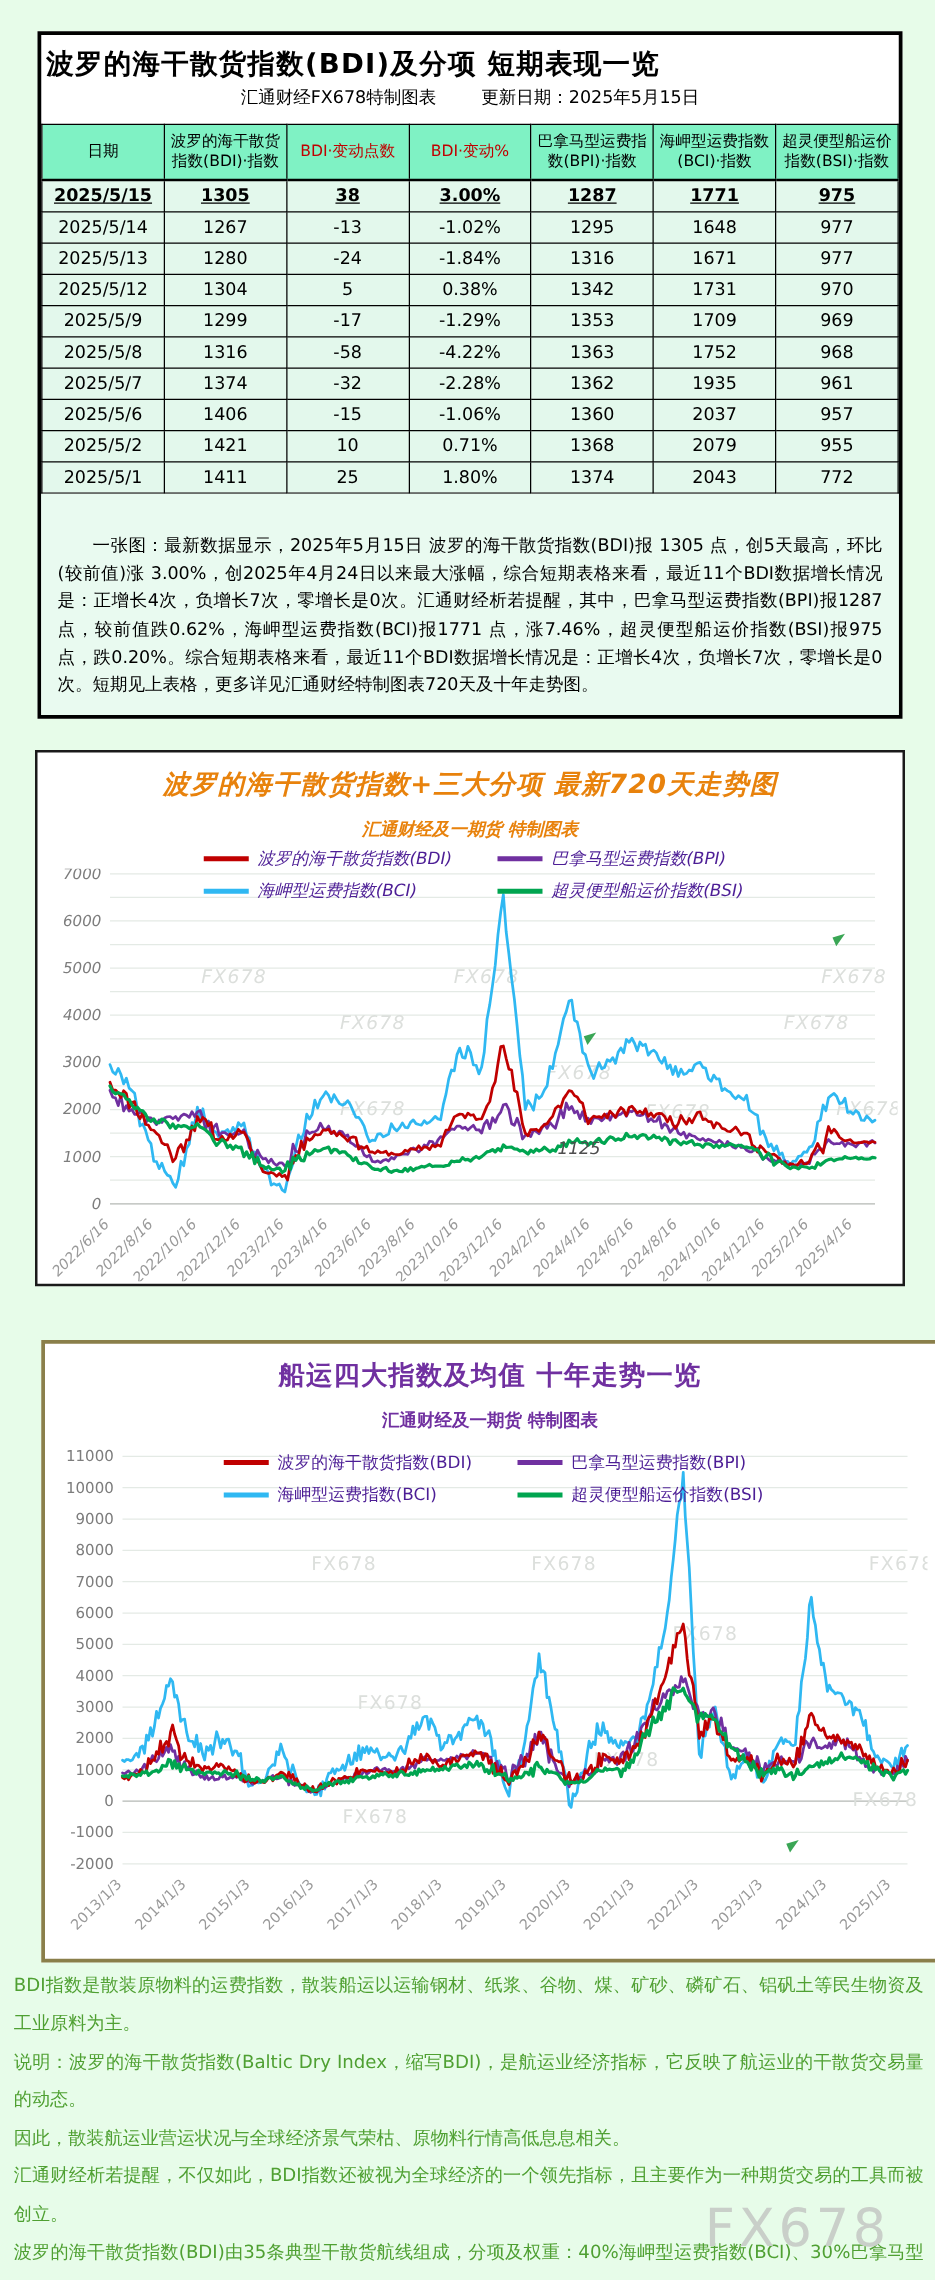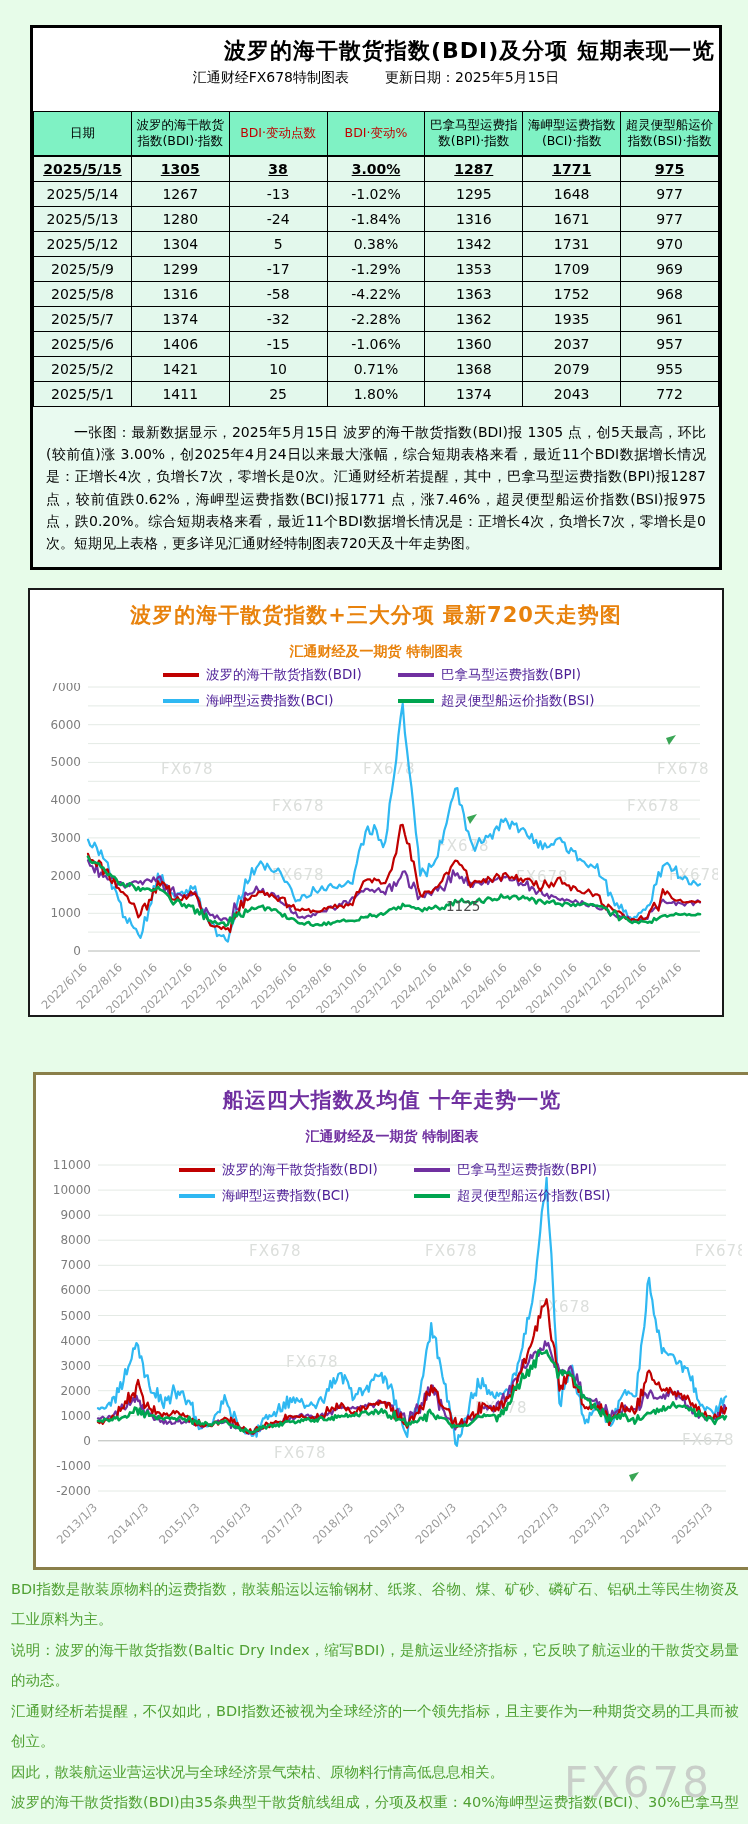--- a/index.html
+++ b/index.html
@@ -4,32 +4,32 @@
 <style>
   html,body{margin:0;padding:0;}
   body{
     width:748px;height:1824px;position:relative;overflow:hidden;
     background:#e7fce9;
     font-family:"DejaVu Sans","Liberation Sans",sans-serif;
     color:#000;
   }
   
   .tblock{position:absolute;left:30px;top:25px;width:686px;border:3px solid #000;background:#fff;}
-  .tblock .title{text-align:right;font-size:22px;font-weight:bold;padding:8px 4px 1px;letter-spacing:1px;}
-  .tblock .sub{text-align:center;font-size:14px;padding:2px 0 24px;}
+  .tblock .title{text-align:left;font-size:22px;font-weight:bold;padding:8px 4px 1px;letter-spacing:1px;}
+  .tblock .sub{text-align:center;font-size:14px;padding:2px 0 12px;}
   .tblock .sub .gap{display:inline-block;width:36px;}
   table{border-collapse:collapse;width:100%;table-layout:fixed;}
   th{background:#7ff2c4;font-size:12.5px;font-weight:normal;padding:5px 1px;border:1px solid #000;border-bottom:2px solid #000;line-height:1.3;}
   th.red{color:#c00000;}
   td{background:#e3f8ec;font-size:14px;text-align:center;padding:4px 0;border:1px solid #000;}
   tr.first td{font-weight:bold;text-decoration:underline;}
-  .summary{background:#e9faf0;font-size:14px;line-height:1.6;padding:14px 13px 12px;text-align:justify;text-indent:2em;}
+  .summary{background:#e9faf0;font-size:14px;line-height:1.6;padding:31px 13px 12px;text-align:justify;text-indent:2em;}
   
   .cblock{position:absolute;background:#fff;}
-  .c1{left:28px;top:588px;width:692px;height:425px;border:2px solid #1a1a1a;}
+  .c1{left:28px;top:600px;width:692px;height:425px;border:2px solid #1a1a1a;font-style:italic;}
   .c2{left:33px;top:1072px;width:712px;height:492px;border:3px solid #8a7f4a;}
   .ctitle{font-size:21px;font-weight:bold;text-align:center;margin-top:11px;letter-spacing:1px;}
   .csub{font-size:14px;font-weight:bold;text-align:center;margin-top:14px;}
   .c1 .ctitle,.c1 .csub{color:#e8820c;}
   .c2 .ctitle,.c2 .csub{color:#7030a0;}
   .legend{position:absolute;left:50%;transform:translateX(-50%);width:470px;display:flex;flex-wrap:wrap;z-index:2;}
   .c1 .legend{top:72px;}
   .c2 .legend{top:82px;}
   .legend-item{width:50%;display:flex;align-items:center;font-size:13.5px;color:#4c1d95;margin:4px 0;}
   .legend-item .swatch{width:36px;height:4px;margin:0 7px 0 22px;flex:0 0 auto;}
@@ -312,18 +312,18 @@
       <path d="M62.0,259.3L63.6,260.1L65.2,258.9L66.8,257.7L68.4,259.3L70.0,260.8L71.6,258.8L73.2,256.8L74.8,258.0L76.4,259.8L78.0,255.2L79.6,252.4L81.2,256.7L82.8,250.8L84.4,249.7L86.0,245.5L87.6,249.2L89.2,250.4L90.8,247.9L92.4,241.4L94.0,245.9L95.6,242.9L97.2,238.8L98.8,242.9L100.4,236.7L102.1,242.1L103.7,241.6L105.3,250.5L106.9,246.0L108.5,257.0L110.1,253.8L111.7,250.3L113.3,256.8L114.9,254.4L116.5,257.2L118.1,260.9L119.7,260.4L121.3,257.5L122.9,260.2L124.5,262.9L126.1,261.8L127.7,264.5L129.3,261.4L130.9,264.8L132.5,263.4L134.1,262.1L135.7,265.0L137.3,264.5L138.9,264.3L140.5,261.5L142.1,262.6L143.7,260.9L145.3,264.4L146.9,263.7L148.5,262.6L150.1,263.5L151.7,261.8L153.3,263.0L154.9,260.9L156.5,261.7L158.1,265.8L159.7,265.8L161.3,266.2L162.9,265.5L164.5,266.8L166.1,268.4L167.7,266.2L169.3,263.8L170.9,265.6L172.5,265.8L174.1,266.0L175.7,266.6L177.3,264.3L178.9,262.9L180.6,263.0L182.2,261.3L183.8,263.4L185.4,264.1L187.0,263.6L188.6,263.1L190.2,261.8L191.8,263.2L193.4,262.3L195.0,269.0L196.6,263.9L198.2,267.8L199.8,269.4L201.4,267.2L203.0,269.3L204.6,271.0L206.2,269.1L207.8,270.6L209.4,272.3L211.0,273.7L212.6,274.8L214.2,274.2L215.8,274.3L217.4,274.5L219.0,273.5L220.6,272.1L222.2,269.3L223.8,271.1L225.4,270.0L227.0,269.2L228.6,268.1L230.2,268.4L231.8,267.4L233.4,267.9L235.0,266.1L236.6,266.1L238.2,264.8L239.8,262.4L241.4,264.3L243.0,262.8L244.6,264.5L246.2,264.8L247.8,260.0L249.4,261.0L251.0,262.6L252.6,261.7L254.2,259.3L255.8,257.3L257.4,260.4L259.1,259.1L260.7,257.2L262.3,257.8L263.9,255.8L265.5,254.9L267.1,256.8L268.7,258.1L270.3,256.2L271.9,255.6L273.5,257.4L275.1,256.6L276.7,258.1L278.3,258.2L279.9,258.0L281.5,259.4L283.1,259.0L284.7,256.1L286.3,254.7L287.9,258.4L289.5,253.8L291.1,256.0L292.7,254.3L294.3,252.4L295.9,255.4L297.5,251.2L299.1,250.9L300.7,250.3L302.3,248.0L303.9,246.3L305.5,249.2L307.1,247.9L308.7,249.1L310.3,249.5L311.9,248.7L313.5,249.5L315.1,249.4L316.7,248.0L318.3,249.2L319.9,249.4L321.5,248.2L323.1,249.6L324.7,247.0L326.3,248.1L327.9,247.8L329.5,245.8L331.1,248.0L332.7,244.4L334.3,245.9L335.9,245.7L337.6,248.2L339.2,244.8L340.8,244.4L342.4,241.4L344.0,244.2L345.6,243.7L347.2,243.3L348.8,243.6L350.4,243.5L352.0,245.7L353.6,245.0L355.2,246.6L356.8,246.7L358.4,257.2L360.0,254.8L361.6,250.1L363.2,259.3L364.8,253.1L366.4,255.6L368.0,254.3L369.6,263.0L371.2,267.3L372.8,263.6L374.4,252.9L376.0,253.7L377.6,257.4L379.2,251.7L380.8,245.3L382.4,249.2L384.0,253.9L385.6,244.2L387.2,246.1L388.8,234.7L390.4,240.8L392.0,228.4L393.6,236.7L395.2,226.7L396.8,226.7L398.4,235.7L400.0,230.8L401.6,239.2L403.2,250.9L404.8,240.8L406.4,249.3L408.0,251.8L409.6,257.2L411.2,259.5L412.8,259.4L414.4,260.6L416.1,261.7L417.7,265.5L419.3,270.5L420.9,265.5L422.5,267.2L424.1,263.6L425.7,266.3L427.3,263.0L428.9,262.7L430.5,262.9L432.1,256.4L433.7,259.3L435.3,261.0L436.9,259.9L438.5,257.6L440.1,257.0L441.7,258.2L443.3,250.2L444.9,248.3L446.5,248.0L448.1,249.3L449.7,247.0L451.3,250.6L452.9,247.8L454.5,246.8L456.1,250.2L457.7,252.6L459.3,250.5L460.9,244.3L462.5,242.5L464.1,249.4L465.7,240.2L467.3,234.9L468.9,243.0L470.5,241.9L472.1,234.2L473.7,226.8L475.3,232.9L476.9,223.2L478.5,220.6L480.1,219.3L481.7,221.8L483.3,214.3L484.9,211.6L486.5,201.2L488.1,208.3L489.7,209.1L491.3,206.4L492.9,202.7L494.6,195.9L496.2,199.2L497.8,194.1L499.4,192.7L501.0,194.0L502.6,196.8L504.2,189.3L505.8,190.9L507.4,190.7L509.0,182.3L510.6,186.6L512.2,184.0L513.8,189.9L515.4,195.2L517.0,201.0L518.6,208.0L520.2,203.3L521.8,205.5L523.4,211.6L525.0,212.9L526.6,210.8L528.2,214.1L529.8,213.3L531.4,215.3L533.0,209.2L534.6,207.2L536.2,211.6L537.8,219.8L539.4,222.1L541.0,215.3L542.6,225.6L544.2,223.3L545.8,236.6L547.4,236.3L549.0,239.2L550.6,239.0L552.2,239.9L553.8,239.8L555.4,241.2L557.0,242.0L558.6,241.7L560.2,239.9L561.8,245.5L563.4,243.1L565.0,253.0L566.6,249.6L568.2,254.8L569.8,246.2L571.4,252.4L573.1,263.2L574.7,258.0L576.3,251.7L577.9,255.7L579.5,253.3L581.1,251.9L582.7,251.0L584.3,253.3L585.9,253.3L587.5,249.2L589.1,246.4L590.7,251.5L592.3,249.9L593.9,251.0L595.5,248.7L597.1,249.8L598.7,250.1L600.3,251.8L601.9,242.0L603.5,250.9L605.1,247.8L606.7,240.0L608.3,233.6L609.9,235.3L611.5,239.1L613.1,234.2L614.7,231.4L616.3,234.6L617.9,239.3L619.5,238.9L621.1,239.8L622.7,239.0L624.3,237.6L625.9,239.2L627.5,235.4L629.1,239.8L630.7,234.1L632.3,237.0L633.9,231.9L635.5,232.8L637.1,234.8L638.7,232.9L640.3,240.2L641.9,232.0L643.5,238.4L645.1,239.3L646.7,241.1L648.3,239.1L649.9,249.0L651.6,246.7L653.2,249.1L654.8,248.0L656.4,254.3L658.0,254.0L659.6,256.3L661.2,254.9L662.8,258.8L664.4,255.5L666.0,255.8L667.6,256.9L669.2,260.6L670.8,257.4L672.4,257.6L674.0,258.0L675.6,259.9L677.2,260.5L678.8,259.2L680.4,261.3L682.0,253.8L683.6,257.1L685.2,249.3L686.8,254.2L688.4,246.1L690.0,249.6" fill="none" stroke="#7030a0" stroke-width="2.2" stroke-linejoin="round" stroke-linecap="round"></path>
       <path d="M62.0,263.0L63.6,264.0L65.2,262.3L66.8,264.8L68.4,262.1L70.0,260.3L71.6,260.3L73.2,260.3L74.8,260.5L76.4,256.6L78.0,258.3L79.6,259.2L81.2,257.9L82.8,247.8L84.4,251.9L86.0,249.0L87.6,249.2L89.2,242.3L90.8,244.4L92.4,233.8L94.0,242.9L95.6,236.6L97.2,234.1L98.8,238.0L100.4,226.7L102.1,221.0L103.7,228.2L105.3,233.1L106.9,237.6L108.5,248.9L110.1,247.2L111.7,243.6L113.3,249.2L114.9,250.2L116.5,253.9L118.1,247.2L119.7,254.9L121.3,253.1L122.9,253.3L124.5,255.1L126.1,258.0L127.7,254.1L129.3,255.5L130.9,254.5L132.5,257.4L134.1,256.0L135.7,254.5L137.3,251.8L138.9,254.3L140.5,252.1L142.1,253.1L143.7,255.4L145.3,256.9L146.9,254.3L148.5,256.9L150.1,257.7L151.7,256.8L153.3,262.1L154.9,261.5L156.5,259.7L158.1,263.3L159.7,266.6L161.3,265.6L162.9,260.8L164.5,266.8L166.1,265.6L167.7,267.6L169.3,266.7L170.9,265.5L172.5,265.7L174.1,266.8L175.7,267.1L177.3,265.5L178.9,262.7L180.6,262.9L182.2,265.6L183.8,262.7L185.4,261.0L187.0,260.4L188.6,258.7L190.2,259.3L191.8,260.5L193.4,264.1L195.0,258.7L196.6,263.2L198.2,260.5L199.8,265.7L201.4,263.9L203.0,268.1L204.6,268.9L206.2,270.7L207.8,268.0L209.4,270.4L211.0,274.0L212.6,273.5L214.2,270.2L215.8,274.3L217.4,274.6L219.0,270.7L220.6,268.0L222.2,271.9L223.8,268.1L225.4,269.4L227.0,269.5L228.6,266.8L230.2,263.6L231.8,264.8L233.4,268.2L235.0,263.7L236.6,264.1L238.2,263.5L239.8,262.1L241.4,263.0L243.0,263.1L244.6,262.7L246.2,263.5L247.8,262.1L249.4,255.7L251.0,260.6L252.6,257.3L254.2,256.8L255.8,257.5L257.4,258.1L259.1,257.3L260.7,257.3L262.3,257.9L263.9,258.2L265.5,256.0L267.1,258.0L268.7,258.4L270.3,258.9L271.9,259.7L273.5,258.9L275.1,259.2L276.7,258.0L278.3,260.8L279.9,259.3L281.5,255.0L283.1,259.5L284.7,257.7L286.3,256.8L287.9,259.2L289.5,255.3L291.1,248.1L292.7,251.8L294.3,252.3L295.9,248.5L297.5,249.6L299.1,251.3L300.7,244.5L302.3,248.8L303.9,249.0L305.5,244.2L307.1,246.0L308.7,248.9L310.3,251.4L311.9,248.6L313.5,251.5L315.1,254.1L316.7,254.5L318.3,253.0L319.9,254.6L321.5,250.6L323.1,248.5L324.7,253.2L326.3,247.4L327.9,247.9L329.5,250.7L331.1,249.2L332.7,246.0L334.3,244.8L335.9,245.6L337.6,244.9L339.2,245.7L340.8,243.3L342.4,245.9L344.0,241.7L345.6,243.3L347.2,243.6L348.8,242.9L350.4,248.8L352.0,243.9L353.6,244.2L355.2,251.7L356.8,249.2L358.4,259.6L360.0,251.7L361.6,259.1L363.2,259.2L364.8,254.6L366.4,262.6L368.0,265.0L369.6,265.5L371.2,268.7L372.8,264.0L374.4,259.0L376.0,257.4L377.6,261.2L379.2,255.8L380.8,253.8L382.4,254.3L384.0,246.7L385.6,249.2L387.2,250.3L388.8,242.8L390.4,232.7L392.0,235.4L393.6,235.9L395.2,226.7L396.8,233.4L398.4,229.0L400.0,231.9L401.6,233.0L403.2,243.3L404.8,246.3L406.4,247.1L408.0,249.2L409.6,249.5L411.2,250.5L412.8,250.1L414.4,254.5L416.1,267.8L417.7,263.2L419.3,258.9L420.9,268.1L422.5,266.2L424.1,264.1L425.7,260.1L427.3,266.5L428.9,265.7L430.5,264.1L432.1,257.8L433.7,259.3L435.3,255.8L436.9,253.1L438.5,260.3L440.1,255.4L441.7,256.4L443.3,243.8L444.9,253.7L446.5,244.2L448.1,244.8L449.7,246.5L451.3,246.9L452.9,248.9L454.5,248.6L456.1,251.5L457.7,247.1L459.3,251.8L460.9,248.5L462.5,251.2L464.1,243.4L465.7,242.2L467.3,248.9L468.9,243.3L470.5,238.1L472.1,239.2L473.7,236.2L475.3,237.9L476.9,226.4L478.5,230.8L480.1,231.0L481.7,217.8L483.3,214.6L484.9,214.1L486.5,207.9L488.1,199.9L489.7,204.1L491.3,195.8L492.9,189.8L494.6,187.1L496.2,182.9L497.8,176.5L499.4,167.4L501.0,171.6L502.6,157.2L504.2,158.7L505.8,147.7L507.4,147.4L509.0,145.1L510.6,140.2L512.2,150.7L513.8,168.2L515.4,181.1L517.0,183.3L518.6,189.3L520.2,205.6L521.8,212.0L523.4,231.7L525.0,226.6L526.6,229.9L528.2,217.7L529.8,224.6L531.4,215.7L533.0,216.2L534.6,215.3L536.2,216.6L537.8,228.1L539.4,228.5L541.0,226.5L542.6,232.9L544.2,230.1L545.8,244.9L547.4,246.2L549.0,249.2L550.6,248.2L552.2,250.1L553.8,247.3L555.4,250.1L557.0,246.0L558.6,248.0L560.2,249.0L561.8,246.7L563.4,249.8L565.0,245.4L566.6,254.2L568.2,255.3L569.8,252.2L571.4,256.3L573.1,266.0L574.7,261.8L576.3,259.3L577.9,256.3L579.5,257.4L581.1,256.1L582.7,253.8L584.3,250.1L585.9,244.1L587.5,249.2L589.1,252.8L590.7,248.2L592.3,251.6L593.9,252.4L595.5,247.5L597.1,251.7L598.7,254.6L600.3,251.8L601.9,239.5L603.5,246.5L605.1,230.6L606.7,236.5L608.3,224.7L609.9,222.4L611.5,213.4L613.1,211.6L614.7,214.3L616.3,220.8L617.9,221.3L619.5,224.9L621.1,225.4L622.7,223.4L624.3,228.8L625.9,231.7L627.5,230.4L629.1,231.5L630.7,229.2L632.3,233.8L633.9,228.9L635.5,231.6L637.1,235.6L638.7,232.9L640.3,237.2L641.9,233.4L643.5,235.2L645.1,234.8L646.7,240.2L648.3,236.4L649.9,240.3L651.6,236.7L653.2,240.7L654.8,245.9L656.4,244.2L658.0,249.0L659.6,245.6L661.2,251.6L662.8,248.0L664.4,254.3L666.0,255.8L667.6,255.9L669.2,253.0L670.8,257.3L672.4,257.1L674.0,257.1L675.6,259.8L677.2,259.3L678.8,255.4L680.4,258.0L682.0,258.8L683.6,257.8L685.2,247.6L686.8,252.1L688.4,254.5L690.0,249.1" fill="none" stroke="#c00000" stroke-width="2.2" stroke-linejoin="round" stroke-linecap="round"></path>
       <path d="M62.0,261.8L63.6,262.3L65.2,261.5L66.8,262.8L68.4,259.9L70.0,260.3L71.6,260.9L73.2,262.2L74.8,260.5L76.4,261.2L78.0,258.5L79.6,259.3L81.2,257.8L82.8,261.2L84.4,259.8L86.0,258.4L87.6,258.0L89.2,257.1L90.8,258.6L92.4,257.2L94.0,253.4L95.6,253.8L97.2,253.8L98.8,248.6L100.4,249.2L102.1,255.5L103.7,249.7L105.3,255.4L106.9,252.1L108.5,258.2L110.1,254.3L111.7,252.2L113.3,256.8L114.9,256.5L116.5,256.5L118.1,256.5L119.7,259.3L121.3,260.2L122.9,257.1L124.5,259.2L126.1,259.3L127.7,260.6L129.3,258.8L130.9,258.6L132.5,258.7L134.1,260.0L135.7,258.5L137.3,259.6L138.9,259.3L140.5,261.0L142.1,259.5L143.7,257.5L145.3,258.8L146.9,260.3L148.5,259.7L150.1,262.2L151.7,260.5L153.3,257.8L154.9,261.3L156.5,264.7L158.1,261.2L159.7,261.9L161.3,264.6L162.9,262.0L164.5,265.5L166.1,264.5L167.7,265.4L169.3,263.2L170.9,264.1L172.5,266.6L174.1,265.4L175.7,266.4L177.3,264.3L178.9,263.3L180.6,263.0L182.2,264.6L183.8,263.6L185.4,262.4L187.0,263.2L188.6,261.5L190.2,261.8L191.8,263.8L193.4,265.5L195.0,266.0L196.6,266.1L198.2,268.3L199.8,267.4L201.4,268.9L203.0,268.1L204.6,271.7L206.2,270.9L207.8,272.5L209.4,269.7L211.0,271.4L212.6,272.2L214.2,273.8L215.8,273.1L217.4,273.1L219.0,272.6L220.6,270.6L222.2,271.0L223.8,267.8L225.4,269.3L227.0,266.9L228.6,268.1L230.2,269.4L231.8,266.9L233.4,265.8L235.0,265.7L236.6,268.0L238.2,265.9L239.8,267.1L241.4,265.5L243.0,267.4L244.6,263.5L246.2,266.3L247.8,264.1L249.4,262.6L251.0,262.3L252.6,262.1L254.2,263.0L255.8,262.6L257.4,262.2L259.1,264.2L260.7,263.4L262.3,261.8L263.9,263.1L265.5,260.4L267.1,261.8L268.7,260.0L270.3,260.8L271.9,259.2L273.5,260.6L275.1,262.3L276.7,261.0L278.3,262.7L279.9,260.5L281.5,262.4L283.1,259.2L284.7,257.9L286.3,258.8L287.9,261.0L289.5,260.9L291.1,261.3L292.7,259.3L294.3,260.5L295.9,257.9L297.5,261.0L299.1,256.3L300.7,258.6L302.3,256.7L303.9,257.9L305.5,256.8L307.1,257.2L308.7,257.3L310.3,254.8L311.9,257.9L313.5,256.3L315.1,257.3L316.7,256.1L318.3,256.8L319.9,254.1L321.5,256.3L323.1,257.2L324.7,254.6L326.3,252.9L327.9,253.3L329.5,252.1L331.1,254.3L332.7,255.6L334.3,254.2L335.9,252.9L337.6,255.0L339.2,250.8L340.8,252.2L342.4,254.7L344.0,253.0L345.6,250.2L347.2,253.8L348.8,251.7L350.4,253.6L352.0,258.4L353.6,256.7L355.2,259.7L356.8,256.8L358.4,252.8L360.0,261.4L361.6,260.5L363.2,260.1L364.8,260.7L366.4,261.1L368.0,259.6L369.6,264.3L371.2,266.4L372.8,263.7L374.4,265.3L376.0,262.6L377.6,263.5L379.2,262.4L380.8,263.2L382.4,261.8L384.0,258.8L385.6,258.9L387.2,260.8L388.8,255.7L390.4,261.9L392.0,253.1L393.6,250.9L395.2,254.3L396.8,254.9L398.4,257.7L400.0,259.9L401.6,256.6L403.2,258.9L404.8,258.5L406.4,259.0L408.0,259.3L409.6,259.9L411.2,261.5L412.8,264.2L414.4,265.5L416.1,268.4L417.7,266.0L419.3,267.7L420.9,266.8L422.5,266.9L424.1,267.3L425.7,266.6L427.3,267.1L428.9,265.2L430.5,266.7L432.1,266.5L433.7,265.5L435.3,263.9L436.9,262.6L438.5,260.7L440.1,259.2L441.7,256.6L443.3,257.4L444.9,257.9L446.5,258.0L448.1,255.4L449.7,257.0L451.3,256.3L452.9,256.6L454.5,256.6L456.1,256.2L457.7,255.7L459.3,256.8L460.9,262.2L462.5,256.3L464.1,257.2L465.7,251.2L467.3,255.1L468.9,249.0L470.5,250.8L472.1,244.2L473.7,244.8L475.3,241.8L476.9,234.8L478.5,228.0L480.1,230.0L481.7,225.4L483.3,229.5L484.9,221.7L486.5,214.7L488.1,219.0L489.7,218.2L491.3,210.8L492.9,216.7L494.6,206.8L496.2,209.7L497.8,201.6L499.4,208.2L501.0,196.1L502.6,191.4L504.2,193.0L505.8,194.8L507.4,194.1L509.0,193.7L510.6,191.6L512.2,196.3L513.8,198.7L515.4,201.7L517.0,203.3L518.6,204.4L520.2,208.5L521.8,218.7L523.4,214.1L525.0,211.5L526.6,216.0L528.2,211.9L529.8,214.0L531.4,214.2L533.0,213.0L534.6,216.5L536.2,216.6L537.8,219.0L539.4,225.5L541.0,226.9L542.6,228.7L544.2,227.8L545.8,238.7L547.4,236.0L549.0,239.2L550.6,239.9L552.2,241.3L553.8,240.7L555.4,249.1L557.0,248.4L558.6,244.8L560.2,250.3L561.8,250.5L563.4,253.3L565.0,257.0L566.6,250.4L568.2,254.8L569.8,257.8L571.4,262.7L573.1,256.0L574.7,261.8L576.3,259.1L577.9,258.4L579.5,256.6L581.1,259.8L582.7,255.7L584.3,259.6L585.9,254.5L587.5,256.8L589.1,255.0L590.7,258.1L592.3,262.1L593.9,261.5L595.5,260.1L597.1,259.2L598.7,264.6L600.3,261.8L601.9,256.4L603.5,260.5L605.1,260.6L606.7,259.2L608.3,256.9L609.9,255.6L611.5,253.7L613.1,254.3L614.7,254.2L616.3,252.8L617.9,251.1L619.5,254.6L621.1,249.8L622.7,252.8L624.3,250.5L625.9,251.8L627.5,247.3L629.1,251.3L630.7,249.9L632.3,247.9L633.9,248.7L635.5,246.5L637.1,243.3L638.7,246.7L640.3,248.5L641.9,247.0L643.5,246.7L645.1,247.3L646.7,247.7L648.3,246.6L649.9,248.1L651.6,249.2L653.2,251.3L654.8,249.1L656.4,251.6L658.0,250.1L659.6,256.9L661.2,257.0L662.8,252.2L664.4,256.8L666.0,254.6L667.6,257.7L669.2,258.8L670.8,261.4L672.4,257.7L674.0,258.9L675.6,259.1L677.2,262.3L678.8,264.9L680.4,261.2L682.0,259.4L683.6,259.0L685.2,258.0L686.8,256.8L688.4,260.3L690.0,257.4" fill="none" stroke="#00a550" stroke-width="2.6" stroke-linejoin="round" stroke-linecap="round"></path>
       <path d="M593,316 l10,-3 l-7,10 z" fill="#3aa655"></path>
     </svg>
 </section>
 
 <section class="notes">
     <p>BDI指数是散装原物料的运费指数，散装船运以运输钢材、纸浆、谷物、煤、矿砂、磷矿石、铝矾土等民生物资及工业原料为主。</p>
     <p>说明：波罗的海干散货指数(Baltic Dry Index，缩写BDI)，是航运业经济指标，它反映了航运业的干散货交易量的动态。</p>
+    <p>因此，散装航运业营运状况与全球经济景气荣枯、原物料行情高低息息相关。</p>
     <p>汇通财经析若提醒，不仅如此，BDI指数还被视为全球经济的一个领先指标，且主要作为一种期货交易的工具而被创立。</p>
-    <p>因此，散装航运业营运状况与全球经济景气荣枯、原物料行情高低息息相关。</p>
     <p>波罗的海干散货指数(BDI)由35条典型干散货航线组成，分项及权重：40%海岬型运费指数(BCI)、30%巴拿马型运费指数(BPI)、30%超灵便型船运价指数(BSI)，三大干散货船型运输市场。船型与货物：海岬型（BCI）装运铁矿砂、焦煤、磷矿石等工业原料；巴拿马(BPI)装运民生物资及谷物等大宗物资；超灵便型(BSI)装运磷肥、碳酸钾、木屑、水泥等。铁矿砂与煤为干散货最大宗商品，因此走势常与BDI相关。（注：干散货是指不加包装的块状、颗粒状、粉末状的货物。）</p>
   </section>
 
 <div class="bigwm">FX678</div>
 
 </body></html>

